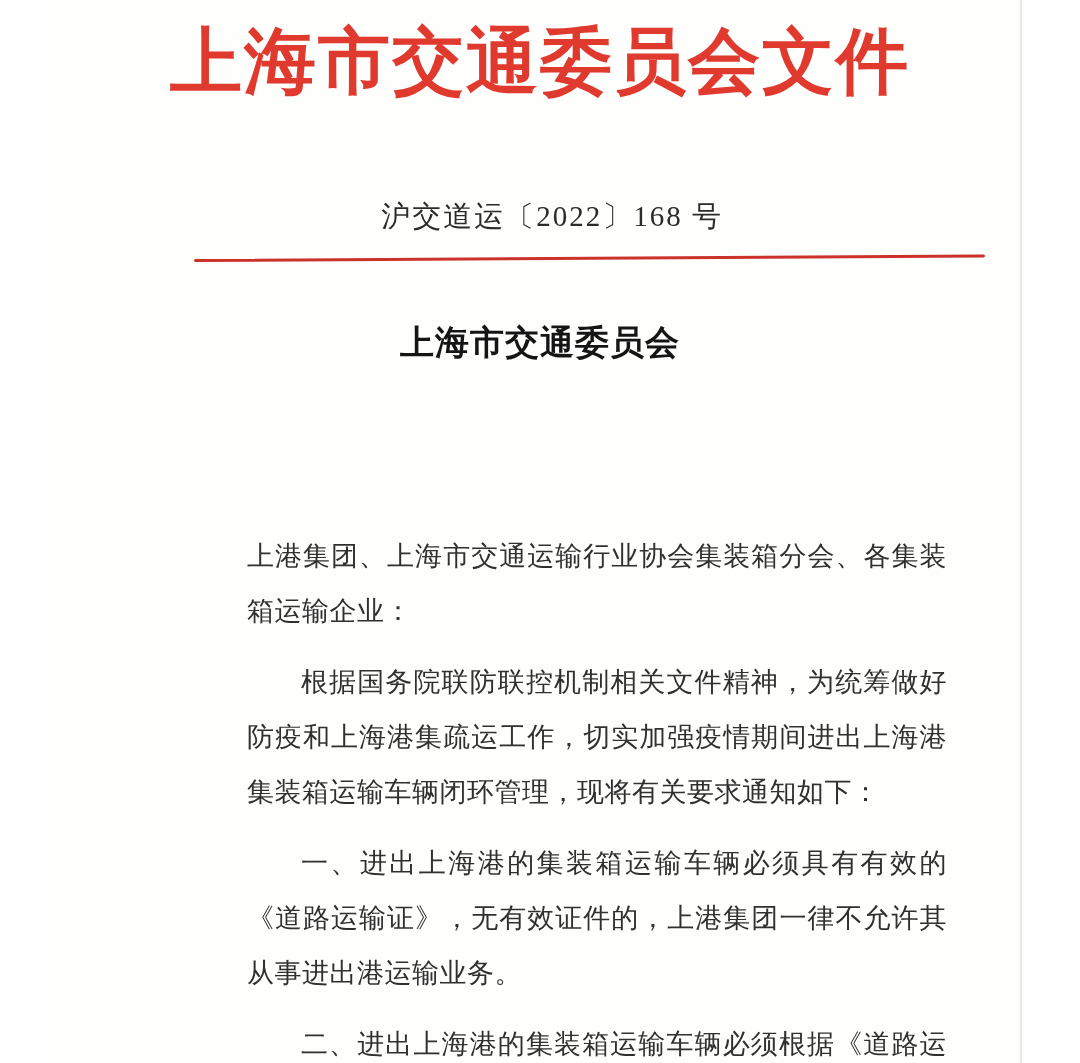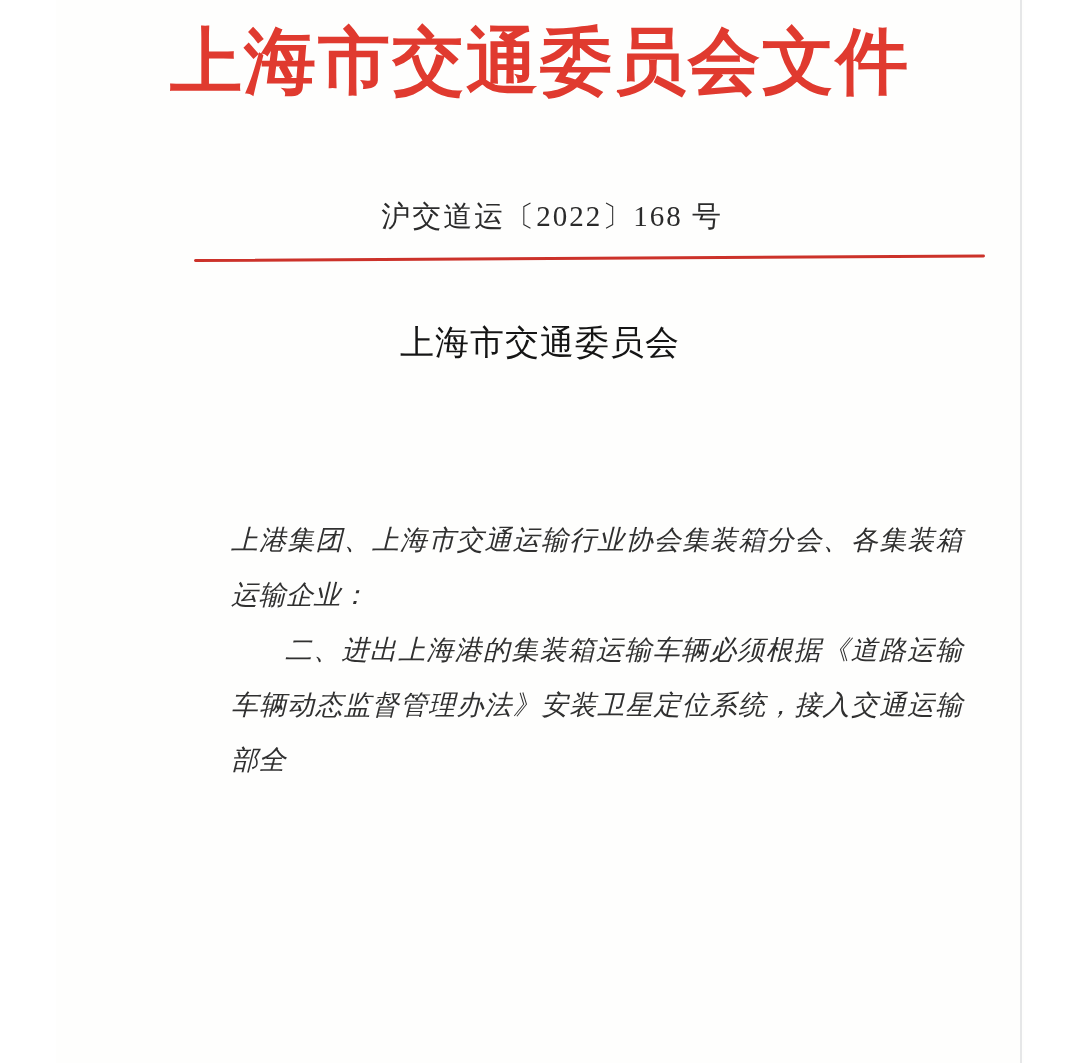--- a/index.html
+++ b/index.html
@@ -61,41 +61,40 @@
     transform-origin: left center;
     border-radius: 2px;
   }
   .title-block {
     position: absolute;
     top: 318px;
     left: 0;
     width: 100%;
     text-align: center;
     font-size: 34px;
-    font-weight: 400;
+    font-weight: 700;
     line-height: 49px;
     color: #151515;
     letter-spacing: 1px;
   }
   .body-block {
     position: absolute;
     top: 513px;
     left: 175px;
     width: 732px;
     font-size: 27px;
     line-height: 55px;
     color: #303030;
     letter-spacing: 0.5px;
     text-align: justify;
     word-break: break-all;
   }
   .body-block p {
-    margin: 0;
+    margin: 16px;
     padding: 0;
-    font-style: italic;
   }
   .body-block p.indent {
     text-indent: 2em;
   }
 </style>
 </head>
 <body>
 
 <div class="page">
 
@@ -104,18 +103,20 @@
   <div class="doc-number">沪交道运〔2022〕168 号</div>
 
   <div class="red-rule"></div>
 
   <div class="title-block">
     <div>上海市交通委员会</div>
   </div>
 
   <div class="body-block">
     <p>上港集团、上海市交通运输行业协会集装箱分会、各集装箱运输企业：</p>
+    <p class="indent">根据国务院联防联控机制相关文件精神，为统筹做好防疫和上海港集疏运工作，切实加强疫情期间进出上海港集装箱运输车辆闭环管理，现将有关要求通知如下：</p>
+    <p class="indent">一、进出上海港的集装箱运输车辆必须具有有效的《道路运输证》，无有效证件的，上港集团一律不允许其从事进出港运输业务。</p>
     <p class="indent">二、进出上海港的集装箱运输车辆必须根据《道路运输车辆动态监督管理办法》安装卫星定位系统，接入交通运输部全</p>
   </div>
 
   <div class="scan-edge"></div>
 
 </div>
 
 </body></html>

